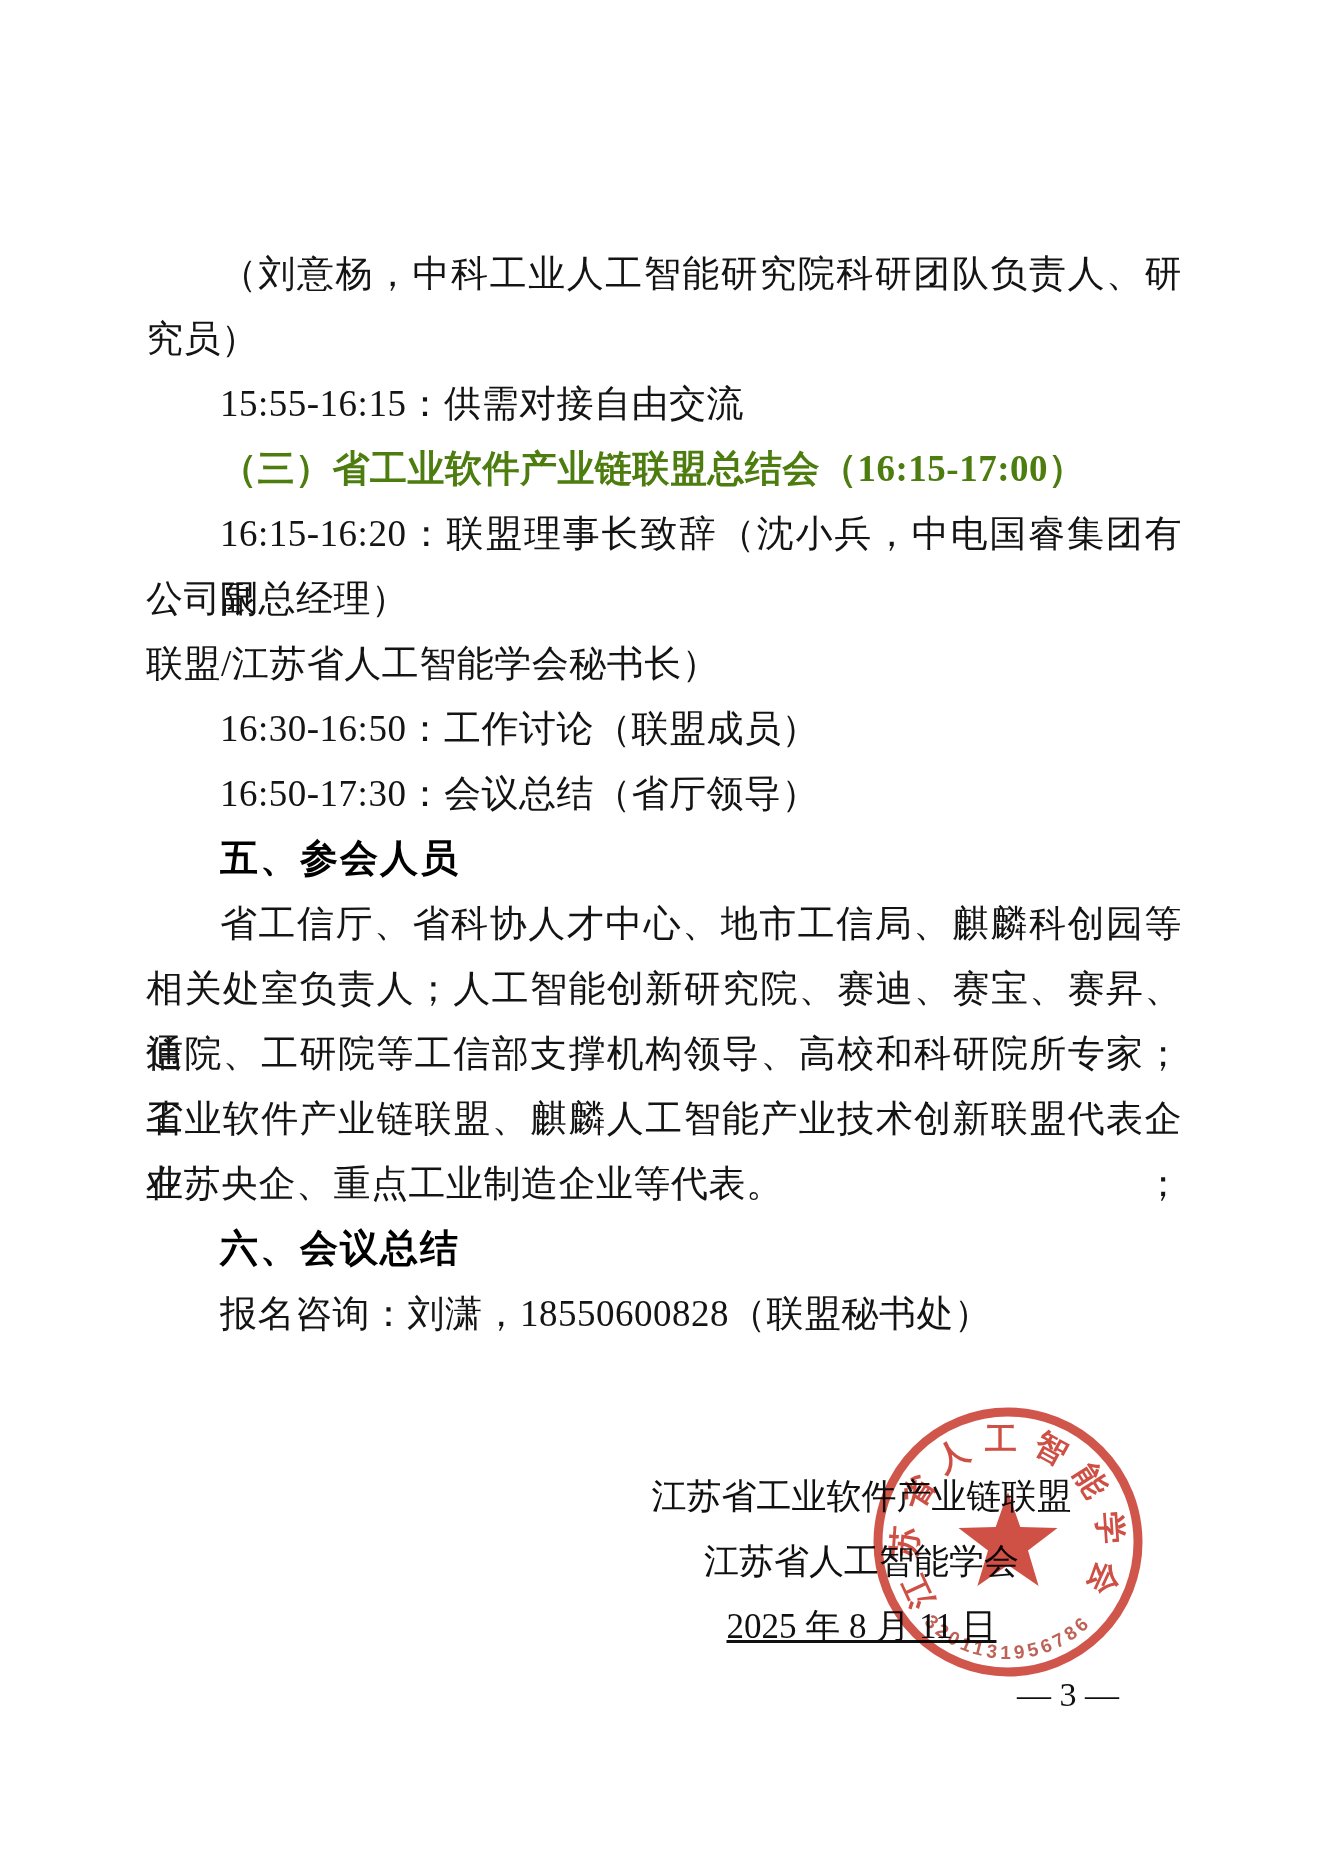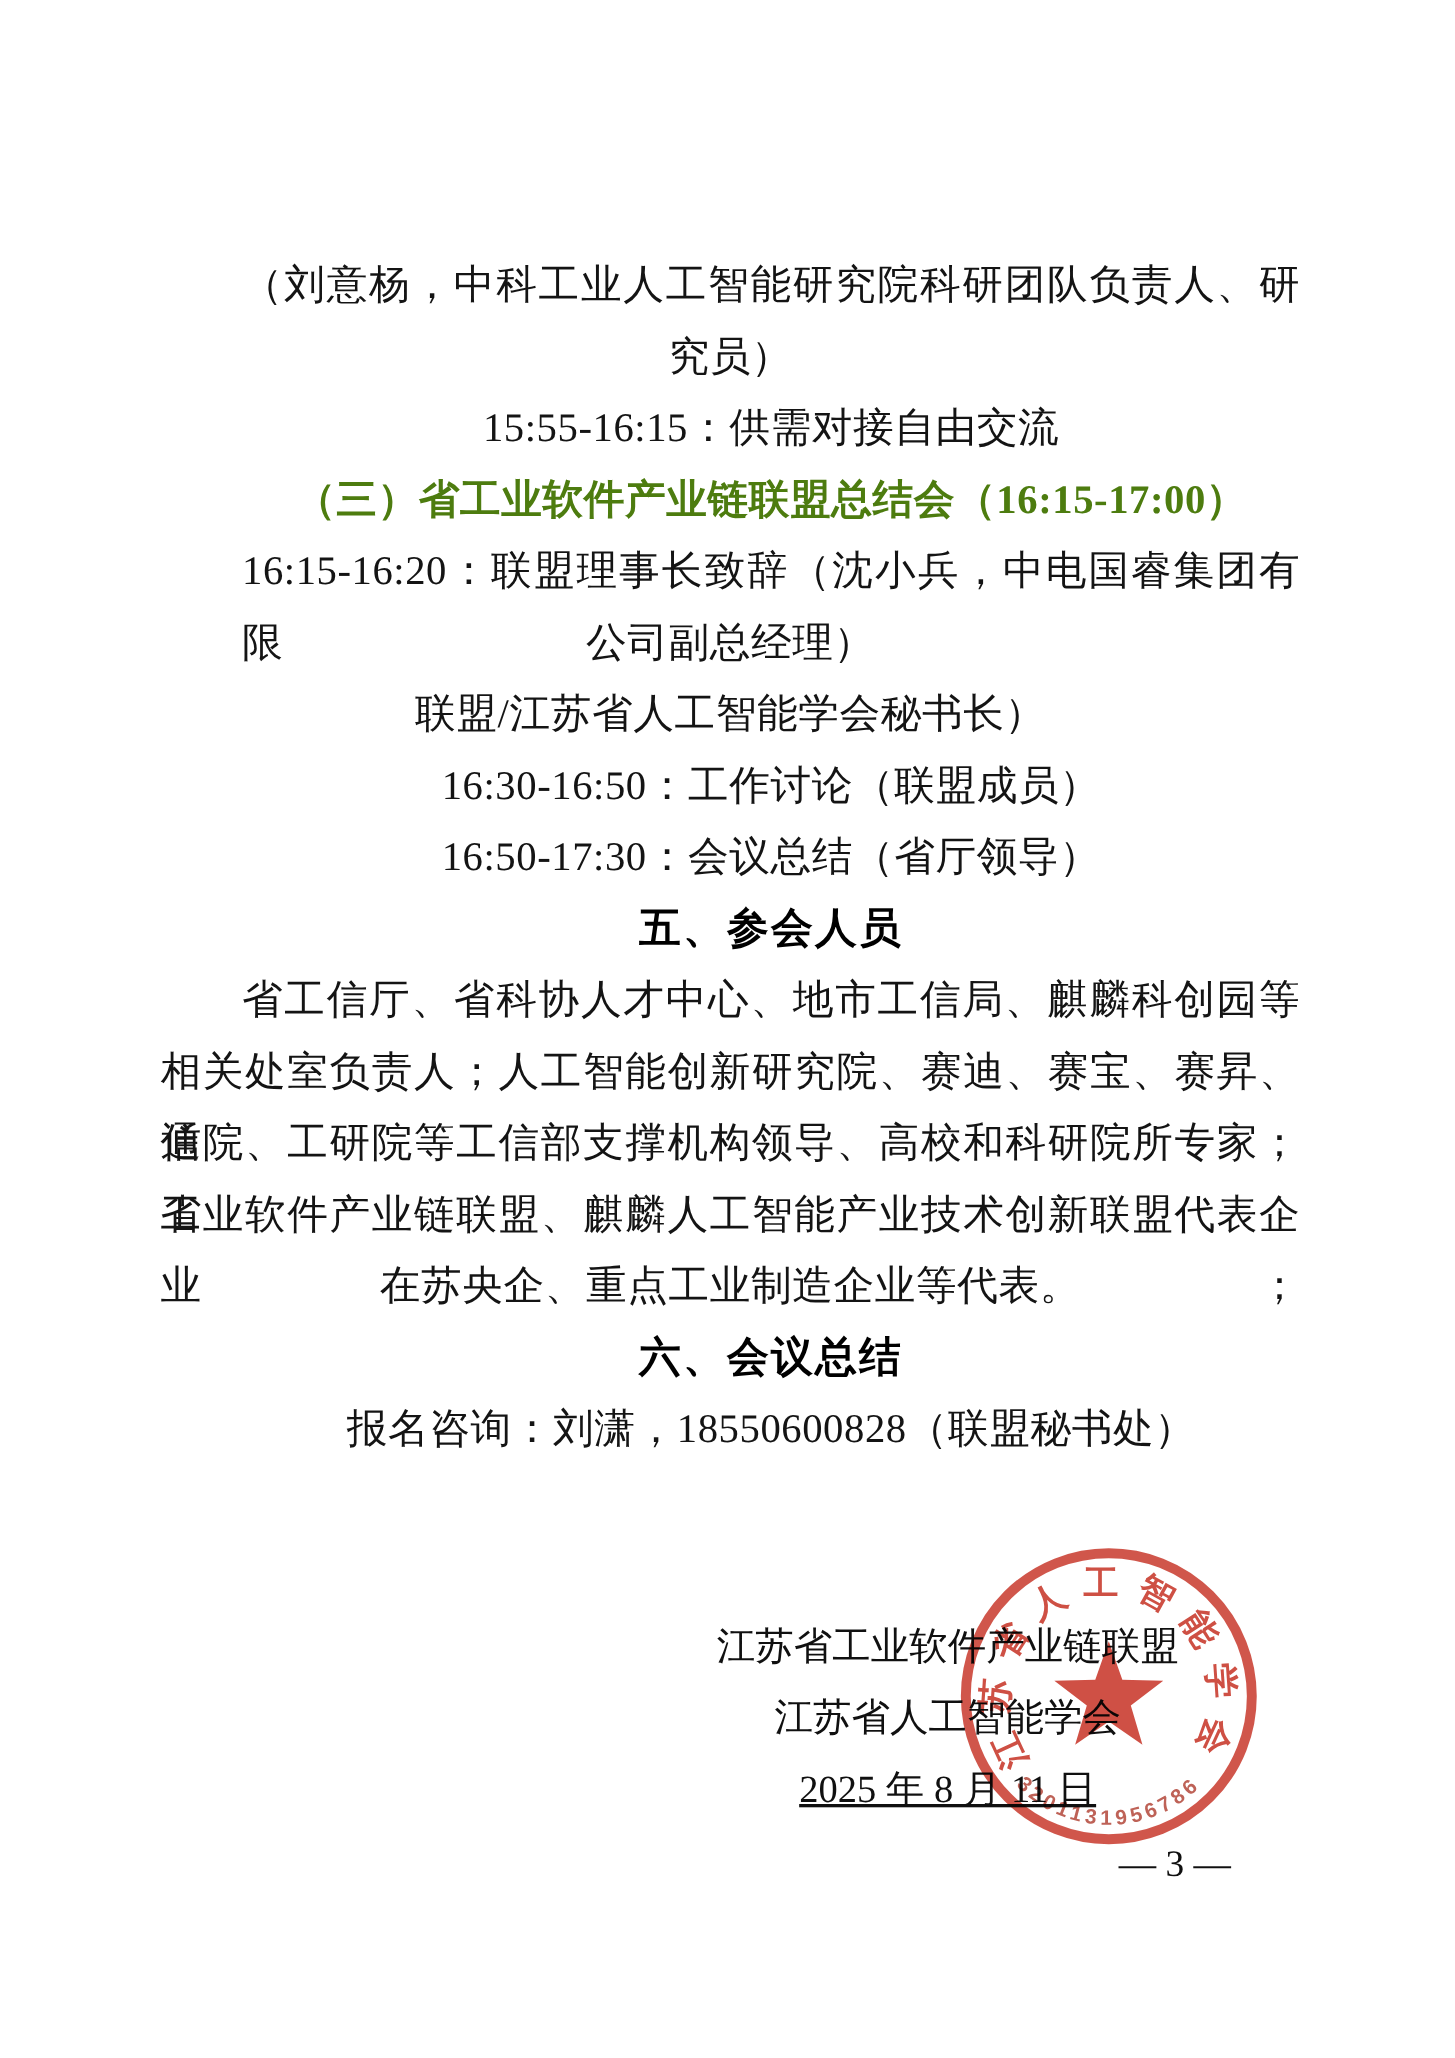--- a/index.html
+++ b/index.html
@@ -6,26 +6,26 @@
   .page{
     position:relative;
     width:1323px;height:1871px;
     background:#ffffff;
     overflow:hidden;
     font-family:"Liberation Serif","DejaVu Serif",serif;
     color:#141414;
   }
   .body-text{
     position:absolute;
-    left:146px;top:227px;width:1036px;
+    left:146px;top:241px;width:1036px;
     font-size:37px;
     line-height:65px;
     letter-spacing:0.5px;
   }
-  .line{height:65px;white-space:nowrap;text-align:center;}
+  .line{height:65px;white-space:nowrap;text-align:left;}
   .line.fill{white-space:normal;text-align:justify;text-align-last:justify;text-justify:inter-character;}
   .line.indent{padding-left:74px;}
   .line.indent.fill{padding-left:74px;}
   .line.bold-serif{font-weight:700;color:#4d7c0f;}
   .line.heading-sans{
     font-family:Liberation Sans, sans-serif;
     font-weight:700;color:#000;letter-spacing:2px;font-size:38px;
   }
   .sig{
     position:absolute;left:560px;width:603px;

